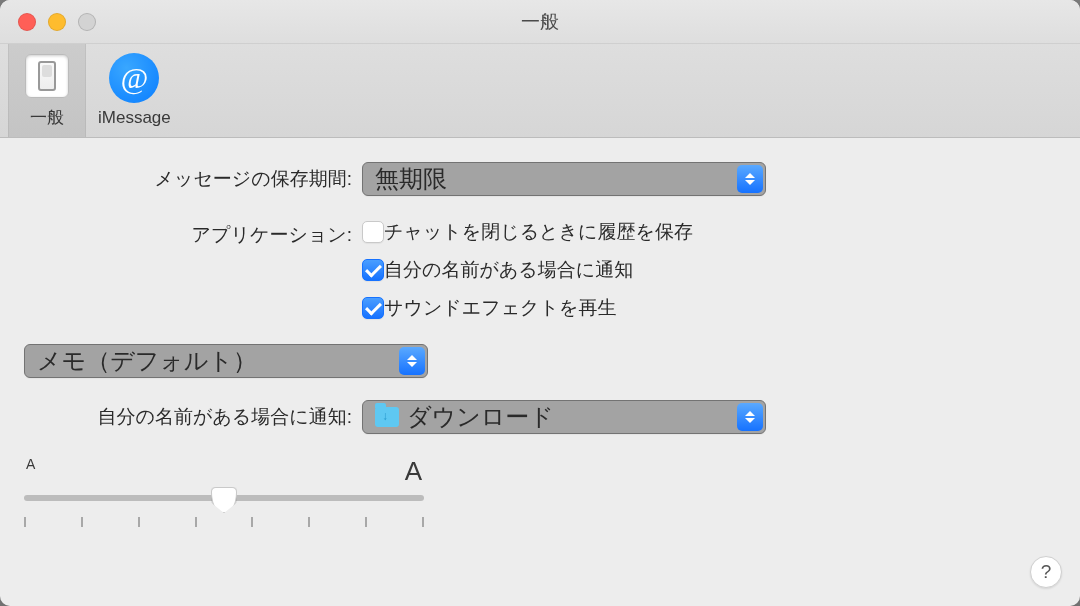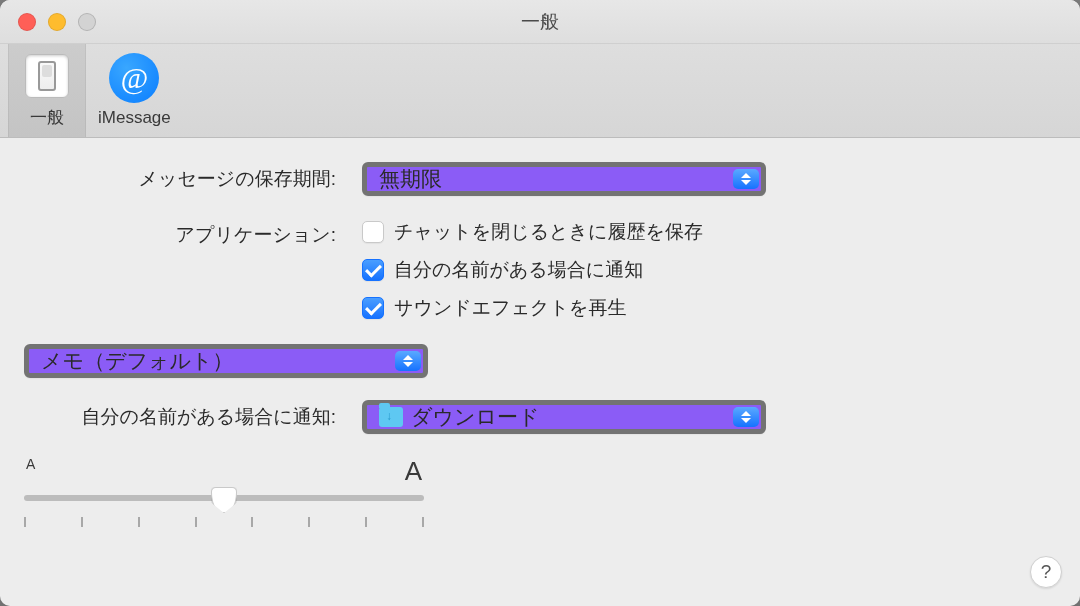--- a/index.html
+++ b/index.html
@@ -117,41 +117,41 @@
     background: #ededed;
   }
   .row {
     display: flex;
     align-items: flex-start;
     margin-bottom: 8px;
   }
   .label-col {
     width: 338px;
     text-align: right;
-    padding-right: 26px;
+    padding-right: 10px;
     font-size: 19px;
     color: #2a2a2a;
     line-height: 34px;
   }
   .control-col {
     flex: 1;
     display: flex;
     flex-direction: column;
     gap: 6px;
   }
   .select {
     width: 404px;
     height: 34px;
-    background: #8b5cf6;
-    border: 5px solid #737373;
+    background: #a3a3a3;
+    border: 1px solid #737373;
     border-radius: 6px;
     display: flex;
     align-items: center;
     padding-left: 12px;
-    font-size: 21px;
+    font-size: 24px;
     color: #2a2a2a;
     position: relative;
     box-shadow: 0 1px 1px rgba(0,0,0,0.04);
   }
   .select .sel-arrows {
     position: absolute;
     right: 2px; top: 2px; bottom: 2px;
     width: 26px;
     background: linear-gradient(#5aa9ff, #1672ff);
     border-radius: 5px;
@@ -165,21 +165,20 @@
     content: "";
     width: 0; height: 0;
     border-left: 5px solid transparent;
     border-right: 5px solid transparent;
   }
   .sel-arrows::before { border-bottom: 5px solid #fff; }
   .sel-arrows::after { border-top: 5px solid #fff; }
   .checkbox-row {
     display: flex;
     align-items: center;
-    gap: 10px;
     line-height: 28px;
   }
   .checkbox {
     width: 22px; height: 22px;
     border-radius: 5px;
     border: 1px solid #c9c9c9;
     background: #fff;
     flex-shrink: 0;
     display: flex;
     align-items: center;

